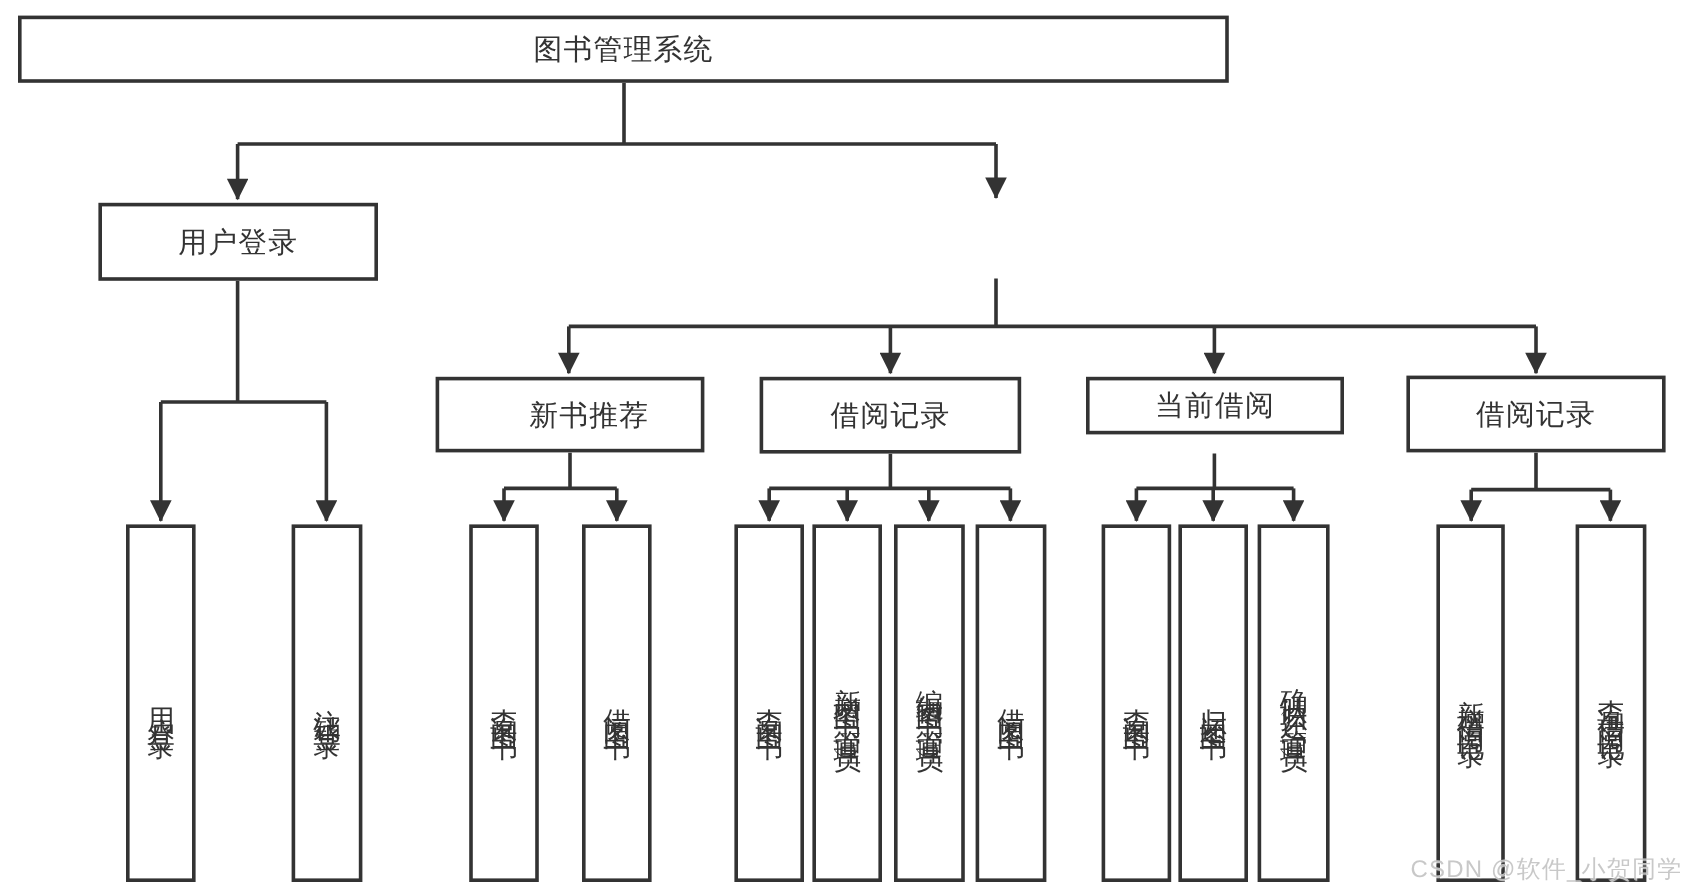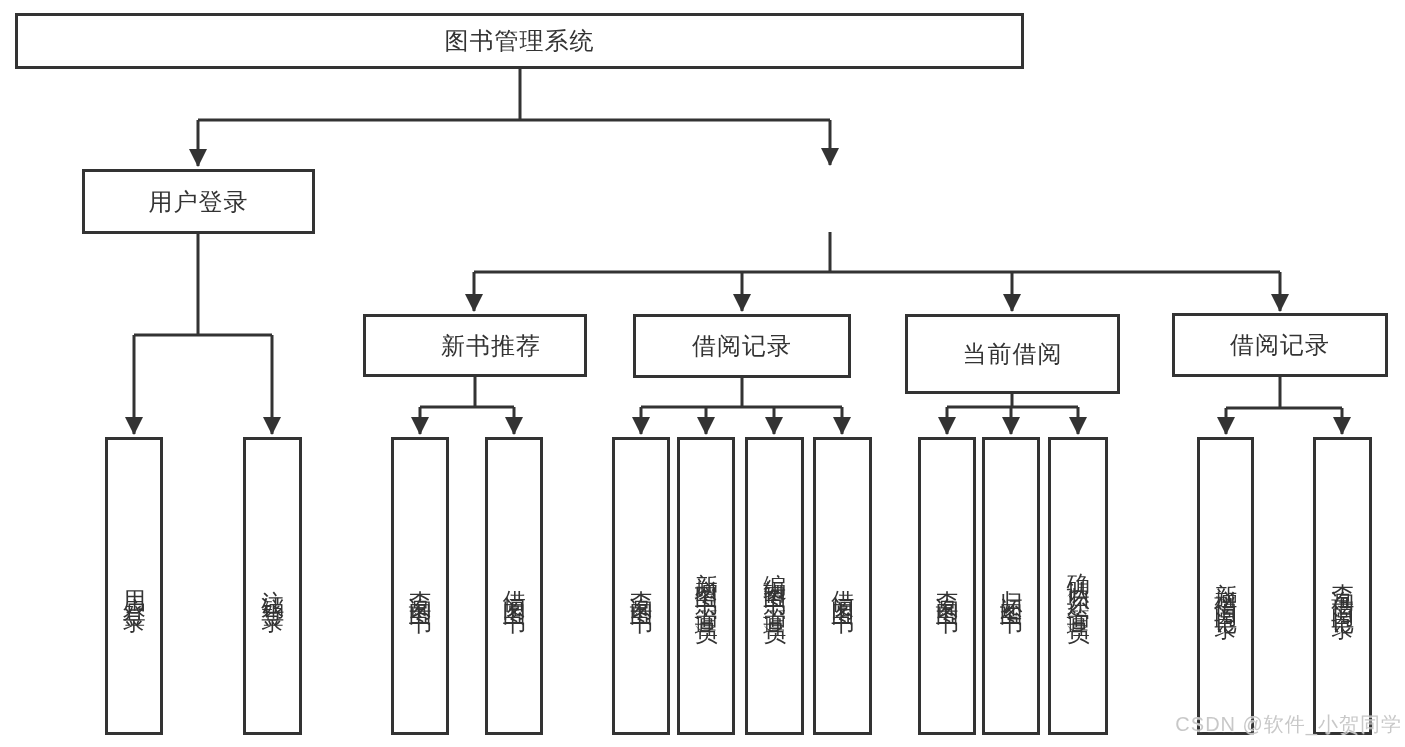--- a/index.html
+++ b/index.html
@@ -114,21 +114,21 @@
   <div class="hbox" style="left:82px; top:169px; width:233px; height:65px;">
     <span>用户登录</span>
   </div>
 
   <div class="hbox" style="left:363px; top:314px; width:224px; height:63px;padding-left:32px;">
     <span>新书推荐</span>
   </div>
   <div class="hbox" style="left:633px; top:314px; width:218px; height:64px;">
     <span>借阅记录</span>
   </div>
-  <div class="hbox" style="left:905px; top:314px; width:215px; height:80px;">
+  <div class="hbox" style="left:905px; top:314px; width:215px; height:48px;">
     <span>当前借阅</span>
   </div>
   <div class="hbox" style="left:1172px; top:313px; width:216px; height:64px;font-family:Liberation Mono, monospace;">
     <span>借阅记录</span>
   </div>
 
   <div class="vbox" style="left:105px; top:437px; width:58px; height:298px;">
     <span>用户登录</span>
   </div>
   <div class="vbox" style="left:243px; top:437px; width:59px; height:298px;">

